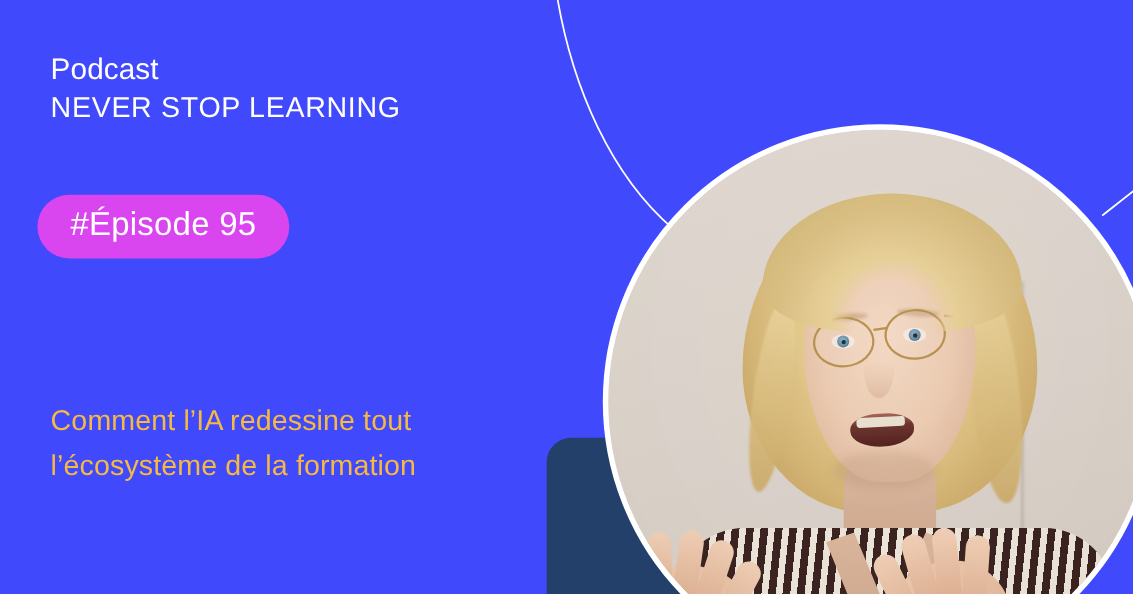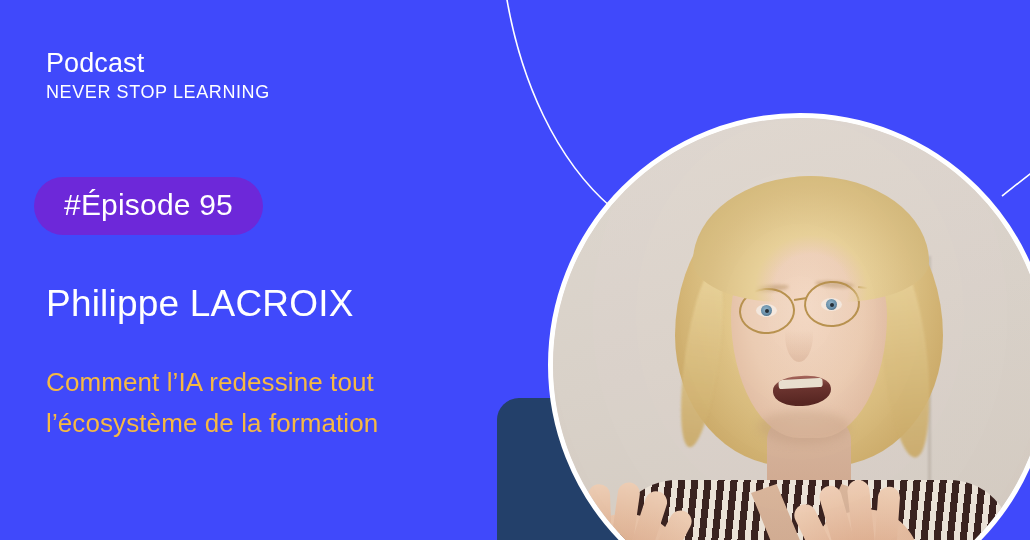--- a/index.html
+++ b/index.html
@@ -272,31 +272,31 @@
     left: 0; top: 49px;
     font-size: 27px;
     font-weight: 400;
     color: #ffffff;
     letter-spacing: 0.1px;
     line-height: 1.1;
   }
   .kicker-show {
     position: absolute;
     left: 0; top: 83px;
-    font-size: 18px;
+    font-size: 26px;
     font-weight: 400;
     color: #ffffff;
     letter-spacing: 0.6px;
     line-height: 1.1;
     white-space: nowrap;
   }
   .episode-badge {
     position: absolute;
     left: -12px; top: 177px;
-    background: #6d28d9;
+    background: #d946ef;
     color: #ffffff;
     font-size: 30px;
     font-weight: 400;
     border-radius: 34px;
     padding: 11px 30px 13px 30px;
     letter-spacing: 0.2px;
     white-space: nowrap;
   }
   .guest-name {
     position: absolute;
@@ -392,19 +392,18 @@
   </div>
 
   <div class="text-col">
 
     <div class="kicker-podcast">Podcast</div>
 
     <div class="kicker-show">NEVER STOP LEARNING</div>
 
     <div class="episode-badge">#Épisode 95</div>
 
-    <div class="guest-name">Philippe LACROIX</div>
 
     <div class="episode-title">Comment l’IA redessine tout l’écosystème de la formation</div>
 
   </div>
 
 </div>
 
 </body></html>

